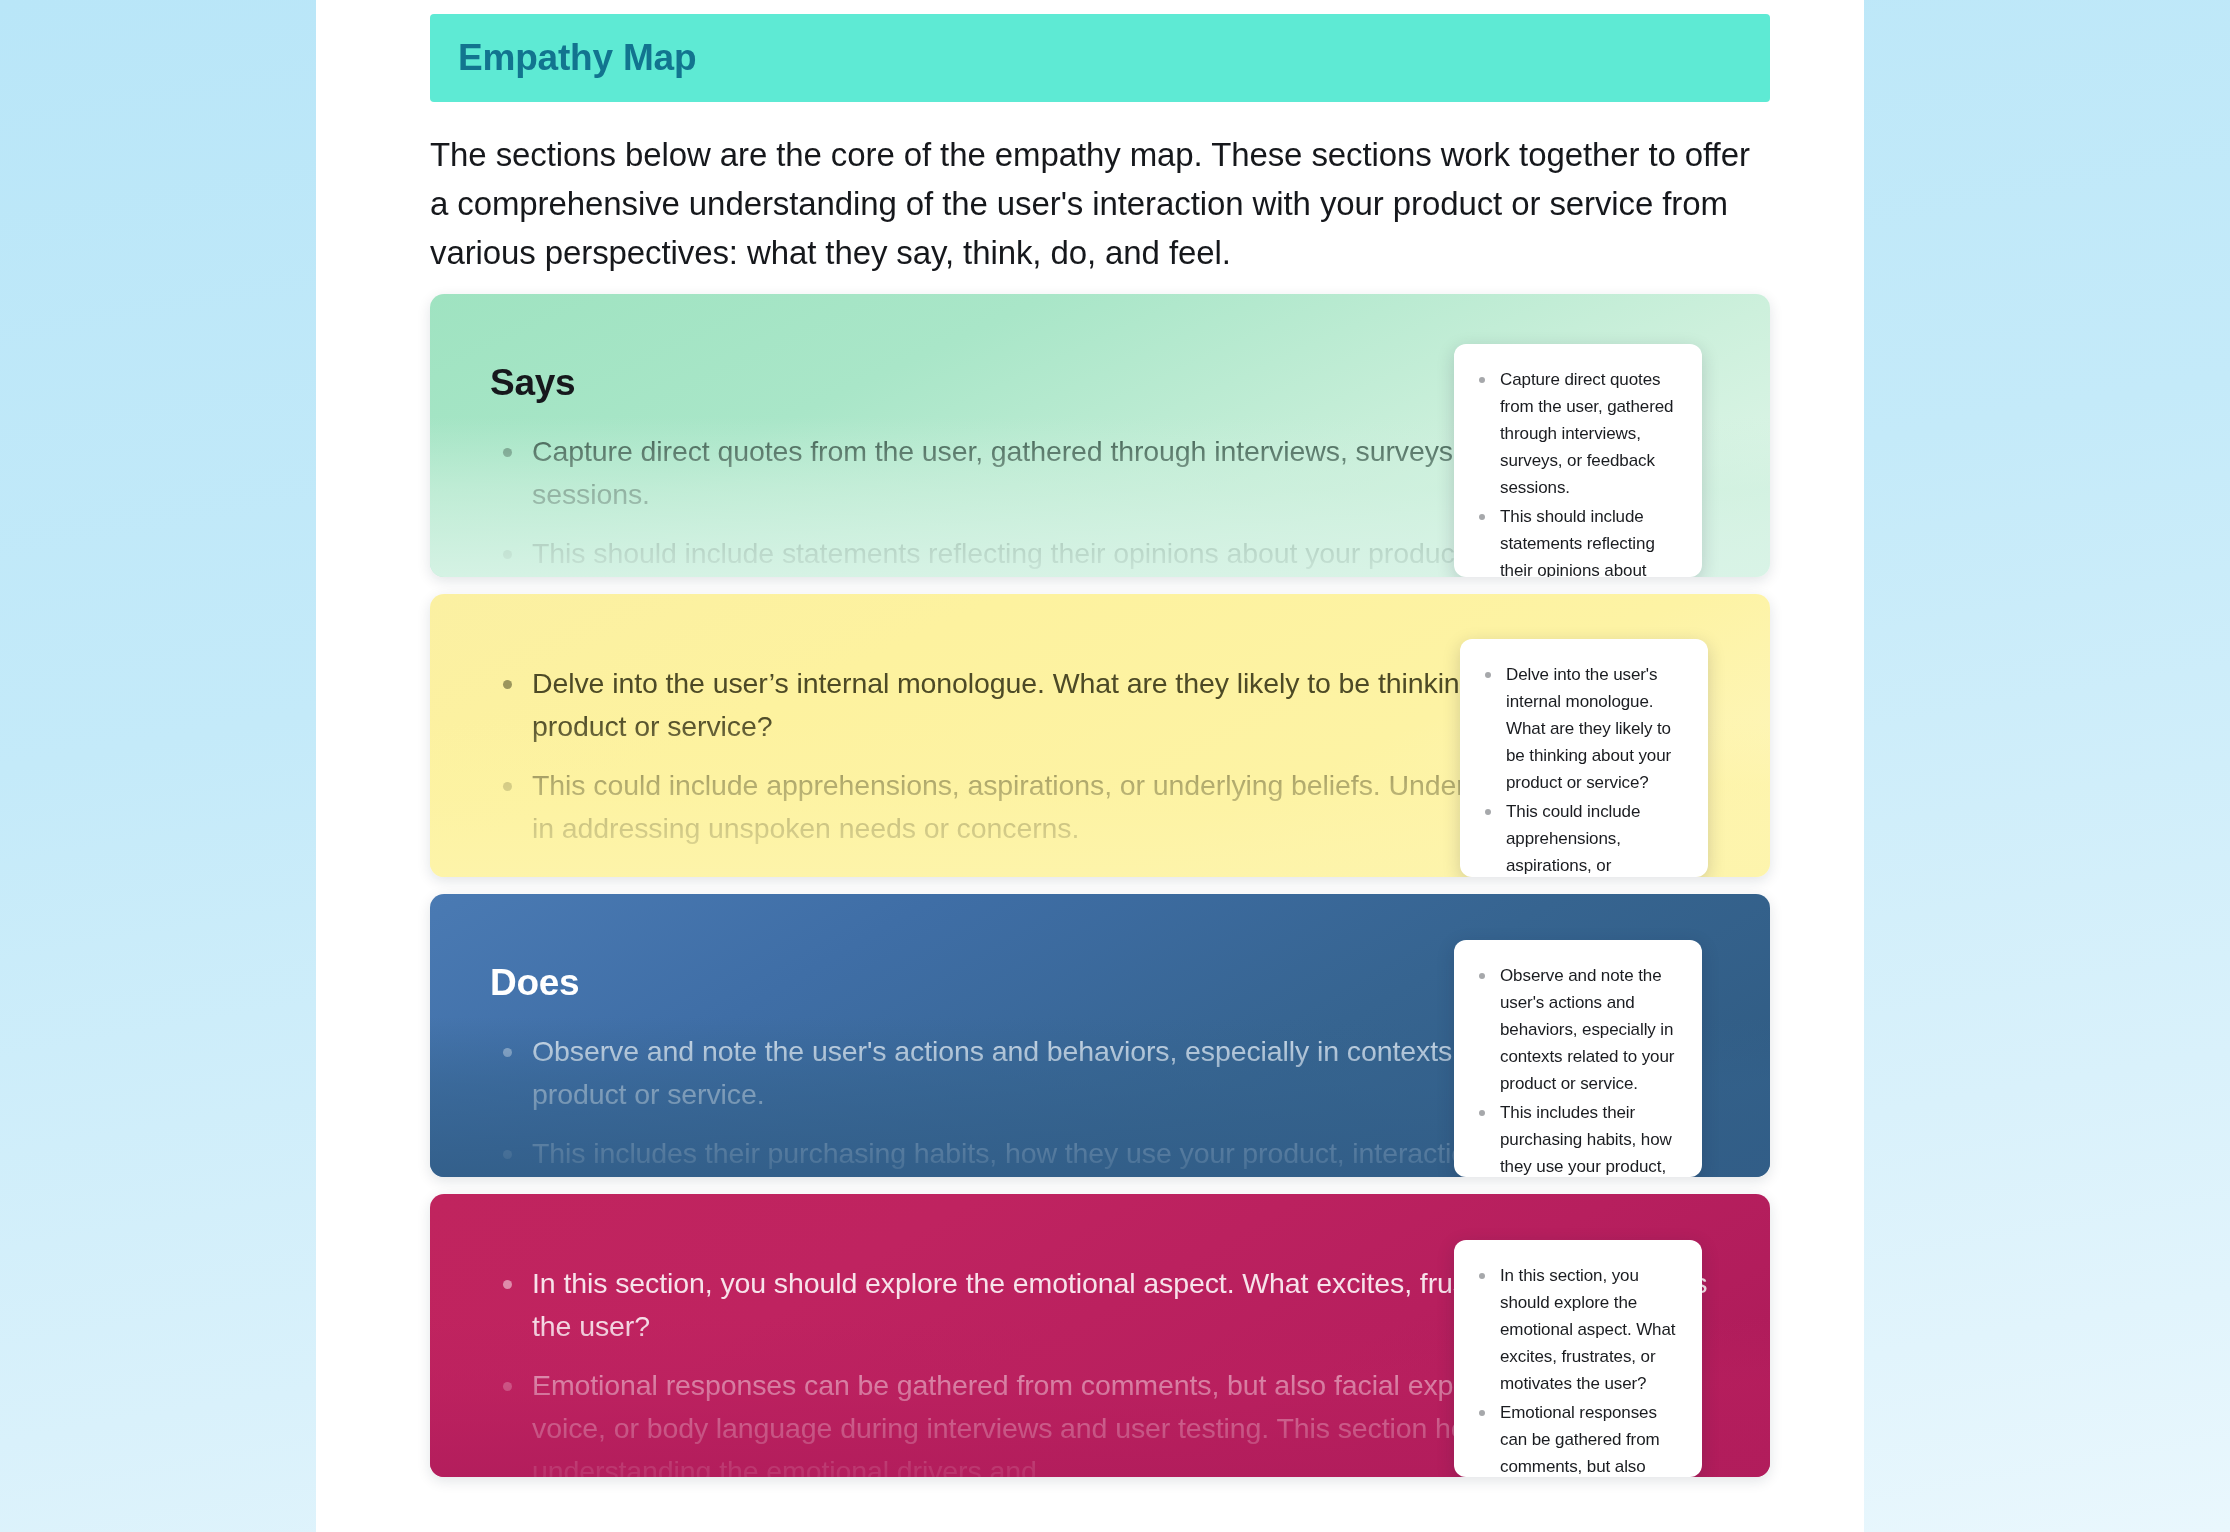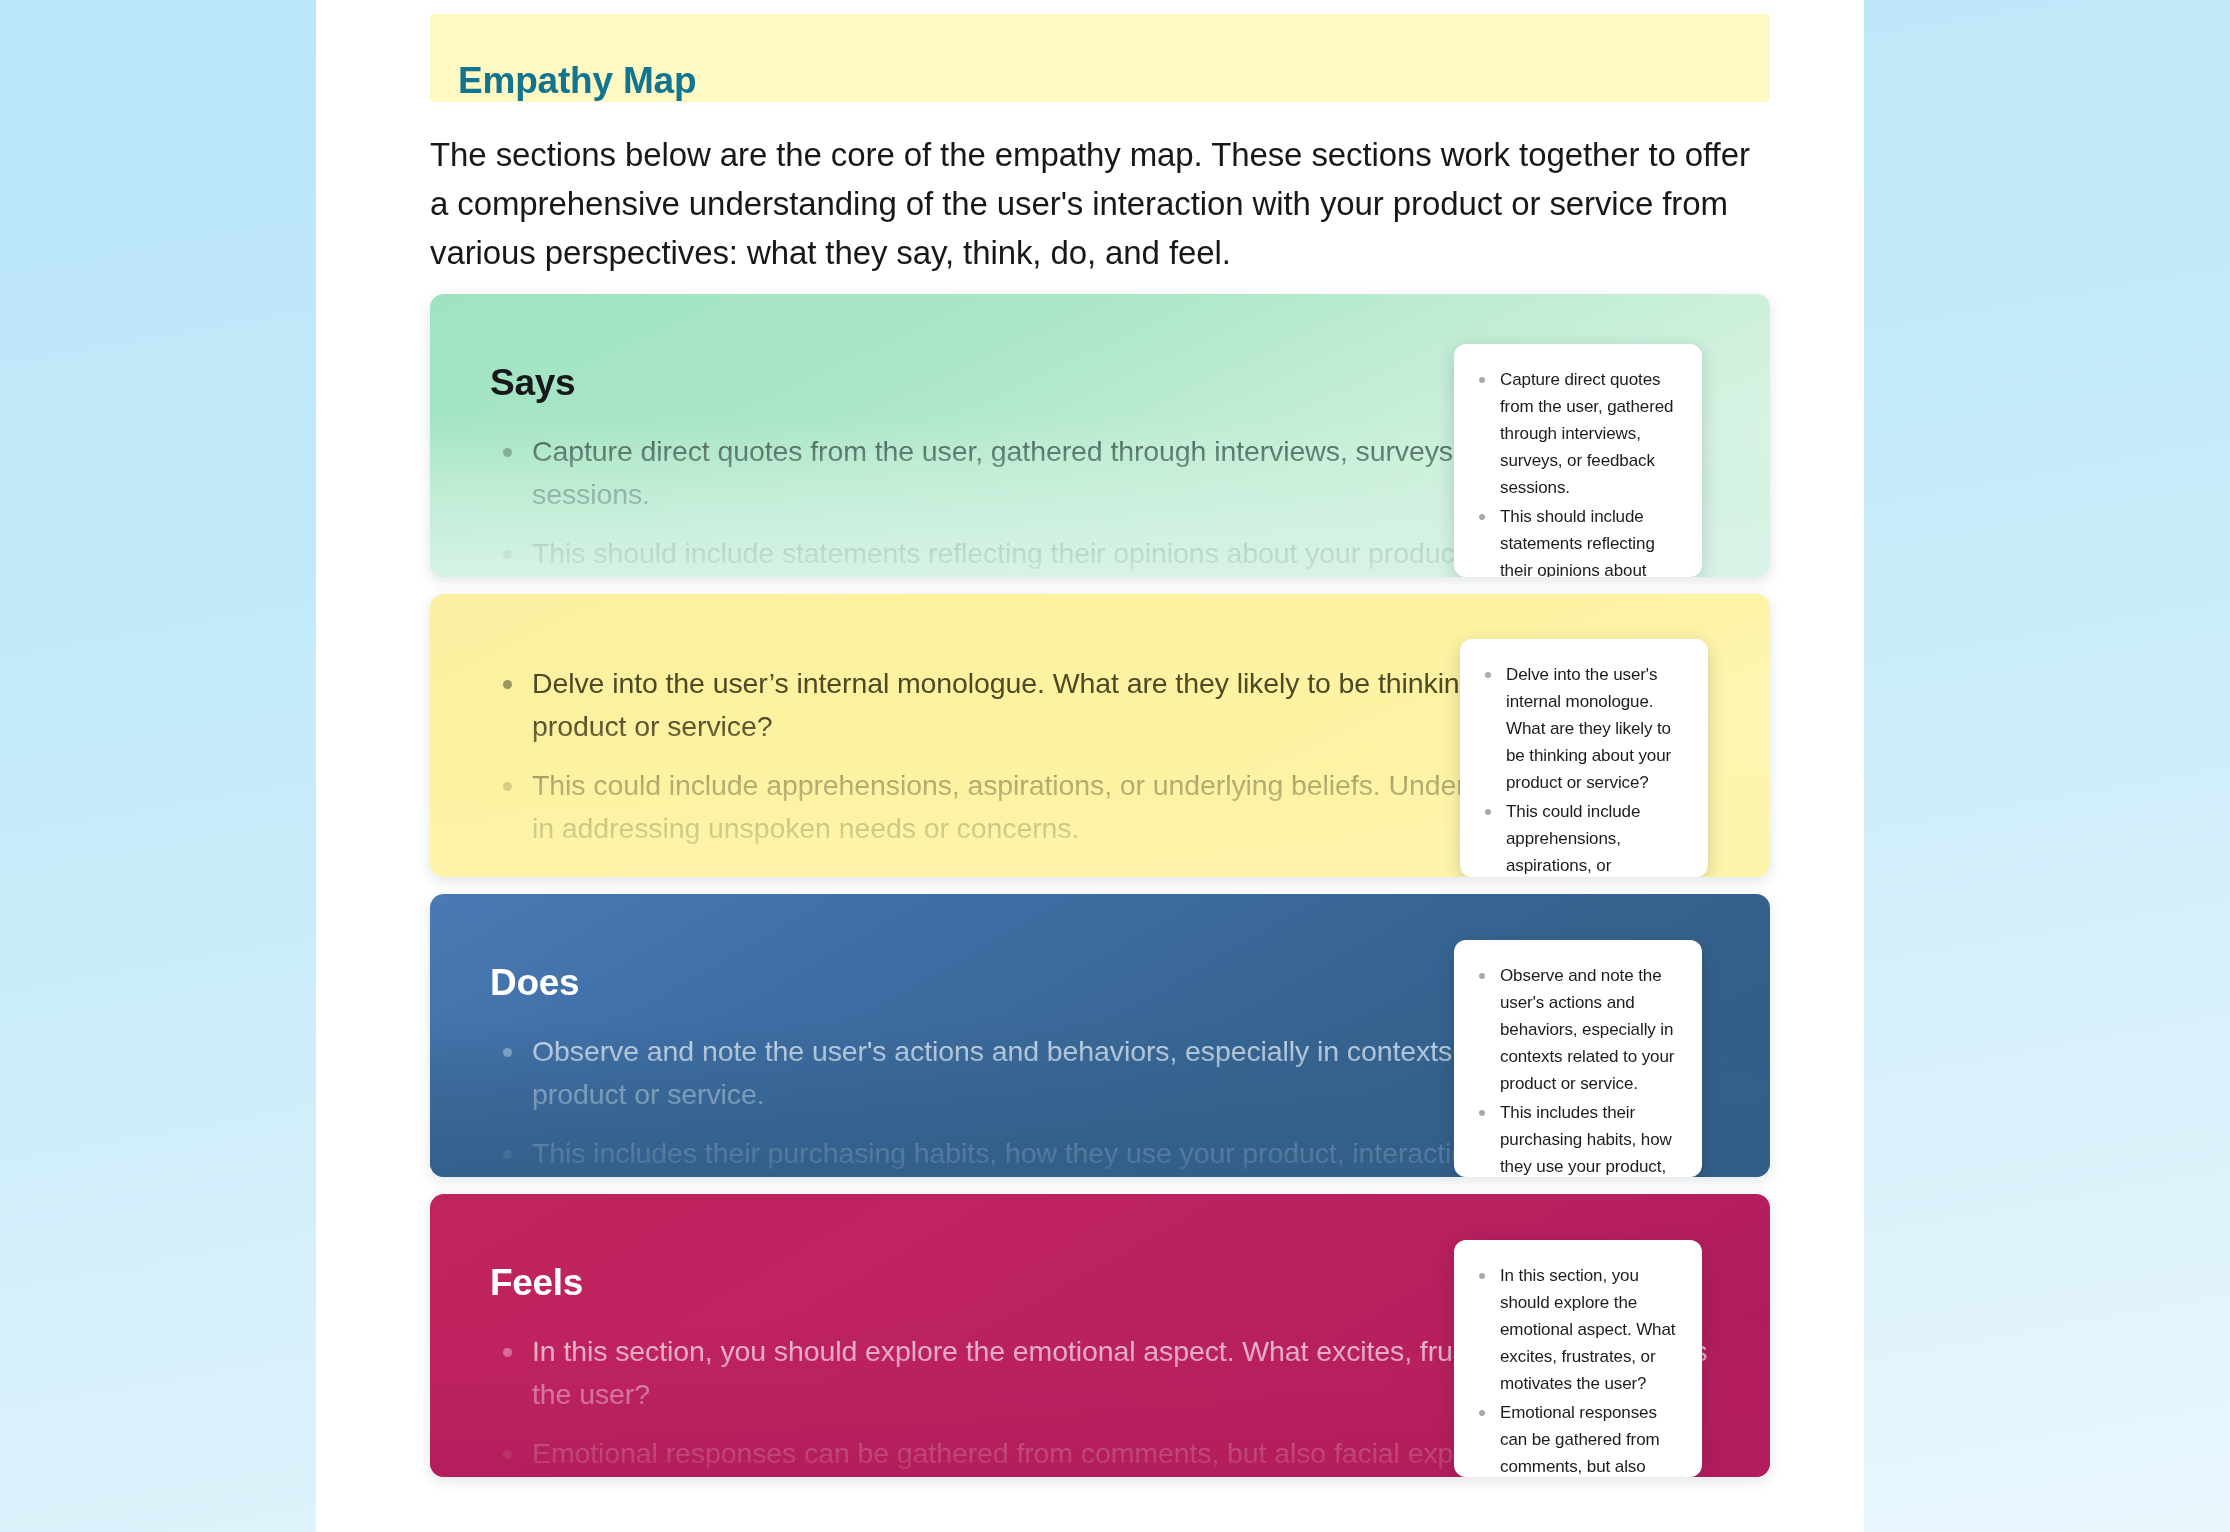--- a/index.html
+++ b/index.html
@@ -36,24 +36,24 @@
     position: absolute;
     left: 114px;
     top: 0;
     width: 1340px;
   }
 
   
   .title-banner {
     margin-top: 14px;
     height: 88px;
-    background: #fef9c3;
+    background: #5eead4;
     border-radius: 4px;
     display: flex;
-    align-items: flex-end;
+    align-items: center;
     padding: 0 28px;
   }
   .title-banner h1 {
     font-size: 37px;
     font-weight: bold;
     color: #12748f;
     letter-spacing: -0.2px;
   }
 
   
@@ -247,21 +247,20 @@
           <div class="preview-card pv-does">
             <ul>
               <li>Observe and note the user's actions and behaviors, especially in contexts related to your product or service.</li>
               <li>This includes their purchasing habits, how they use your product, interaction with similar</li>
             </ul>
           </div>
         </div>
 
         <div class="section-card card-feels">
           <div class="section-inner">
-            <h2>Feels</h2>
             <ul>
               <li>In this section, you should explore the emotional aspect. What excites, frustrates, or motivates the user?</li>
               <li>Emotional responses can be gathered from comments, but also facial expressions, tone of voice, or body language during interviews and user testing. This section helps in understanding the emotional drivers and</li>
             </ul>
           </div>
           <div class="fade"></div>
           <div class="preview-card pv-feels">
             <ul>
               <li>In this section, you should explore the emotional aspect. What excites, frustrates, or motivates the user?</li>
               <li>Emotional responses can be gathered from comments, but also facial expressions, tone</li>

